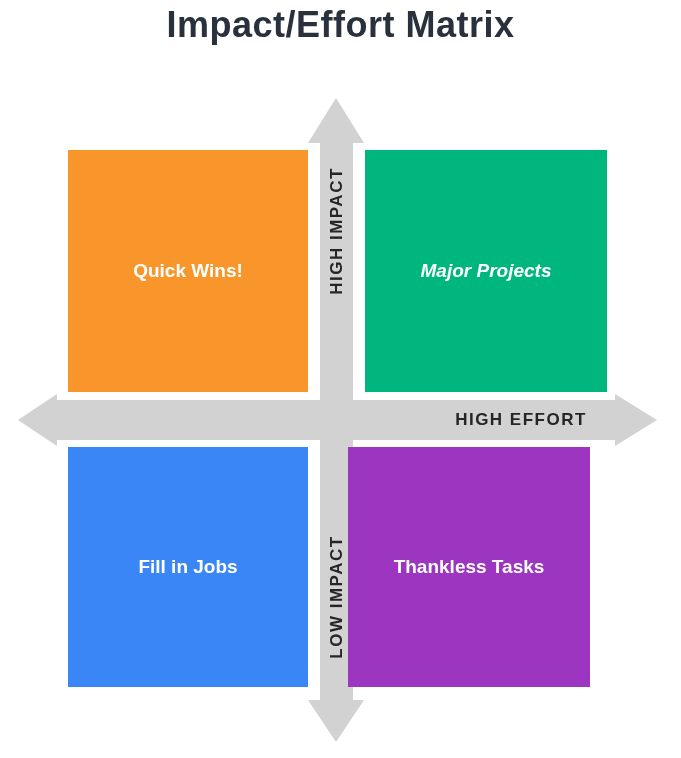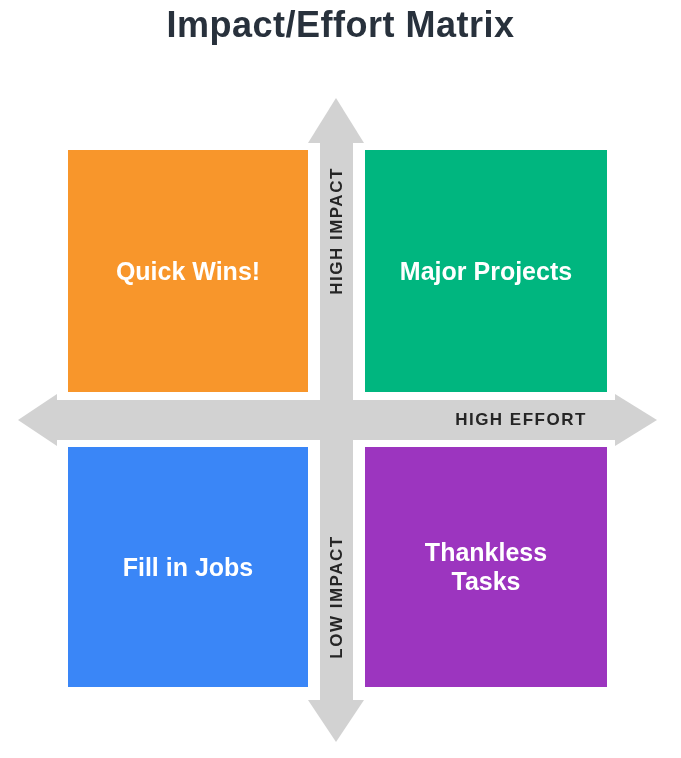--- a/index.html
+++ b/index.html
@@ -91,27 +91,27 @@
 
   
   .quadrant {
     position: absolute;
     display: flex;
     align-items: center;
     justify-content: center;
     text-align: center;
   }
   .q-tl { left: 68px;  top: 150px; width: 240px; height: 242px; }
-  .q-tr { left: 365px; top: 150px; width: 242px; height: 242px; }
+  .q-tr { left: 365px; top: 150px; width: 242px; height: 242px; font-style: italic; }
   .q-bl { left: 68px;  top: 447px; width: 240px; height: 240px; align-items: center; }
-  .q-br { left: 365px; top: 447px; width: 242px; height: 240px; }
+  .q-br { left: 348px; top: 447px; width: 242px; height: 240px; }
 
   .q-label {
     color: #ffffff;
-    font-size: 25px;
+    font-size: 19px;
     font-weight: bold;
     line-height: 1.15;
   }
   .q-label.narrow { max-width: 175px; }
 </style>
 </head>
 <body>
 
 <div class="canvas">
 

